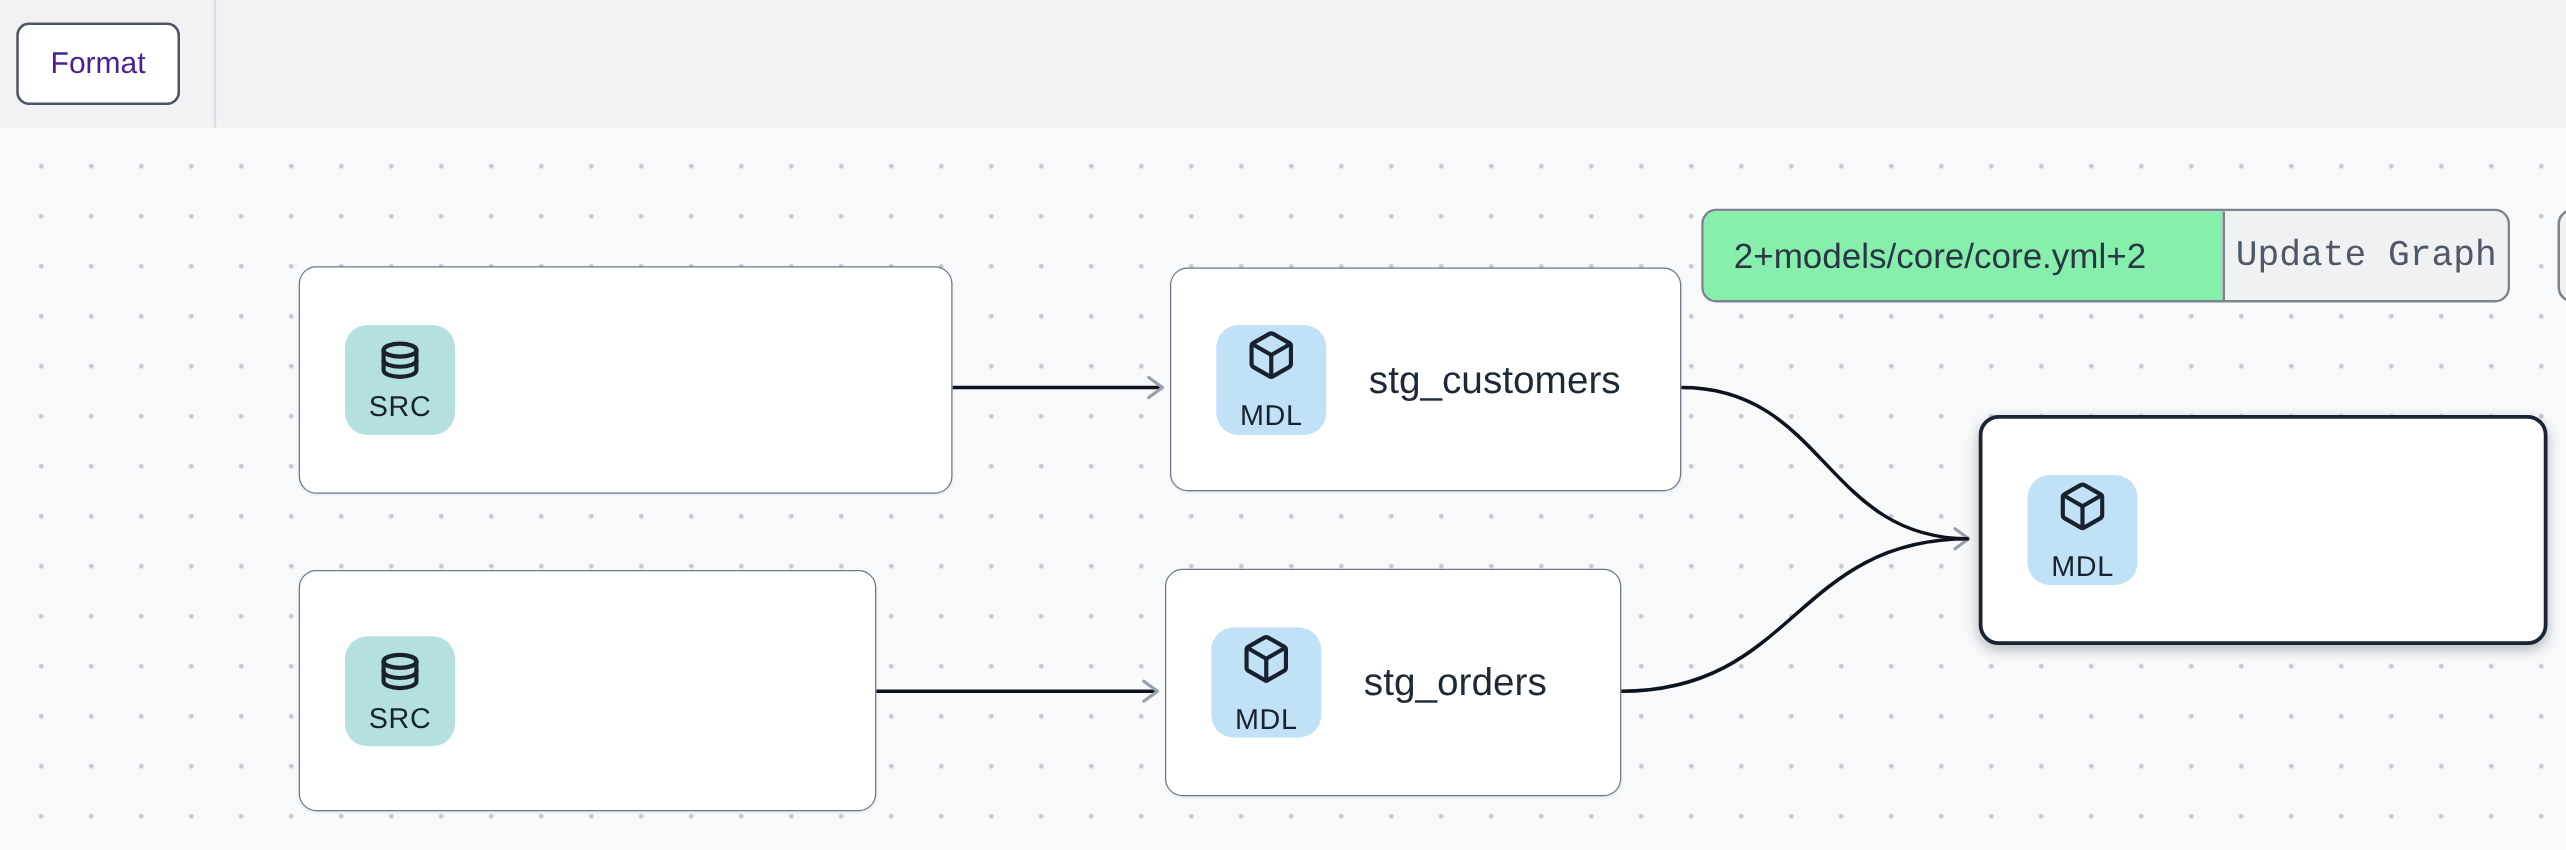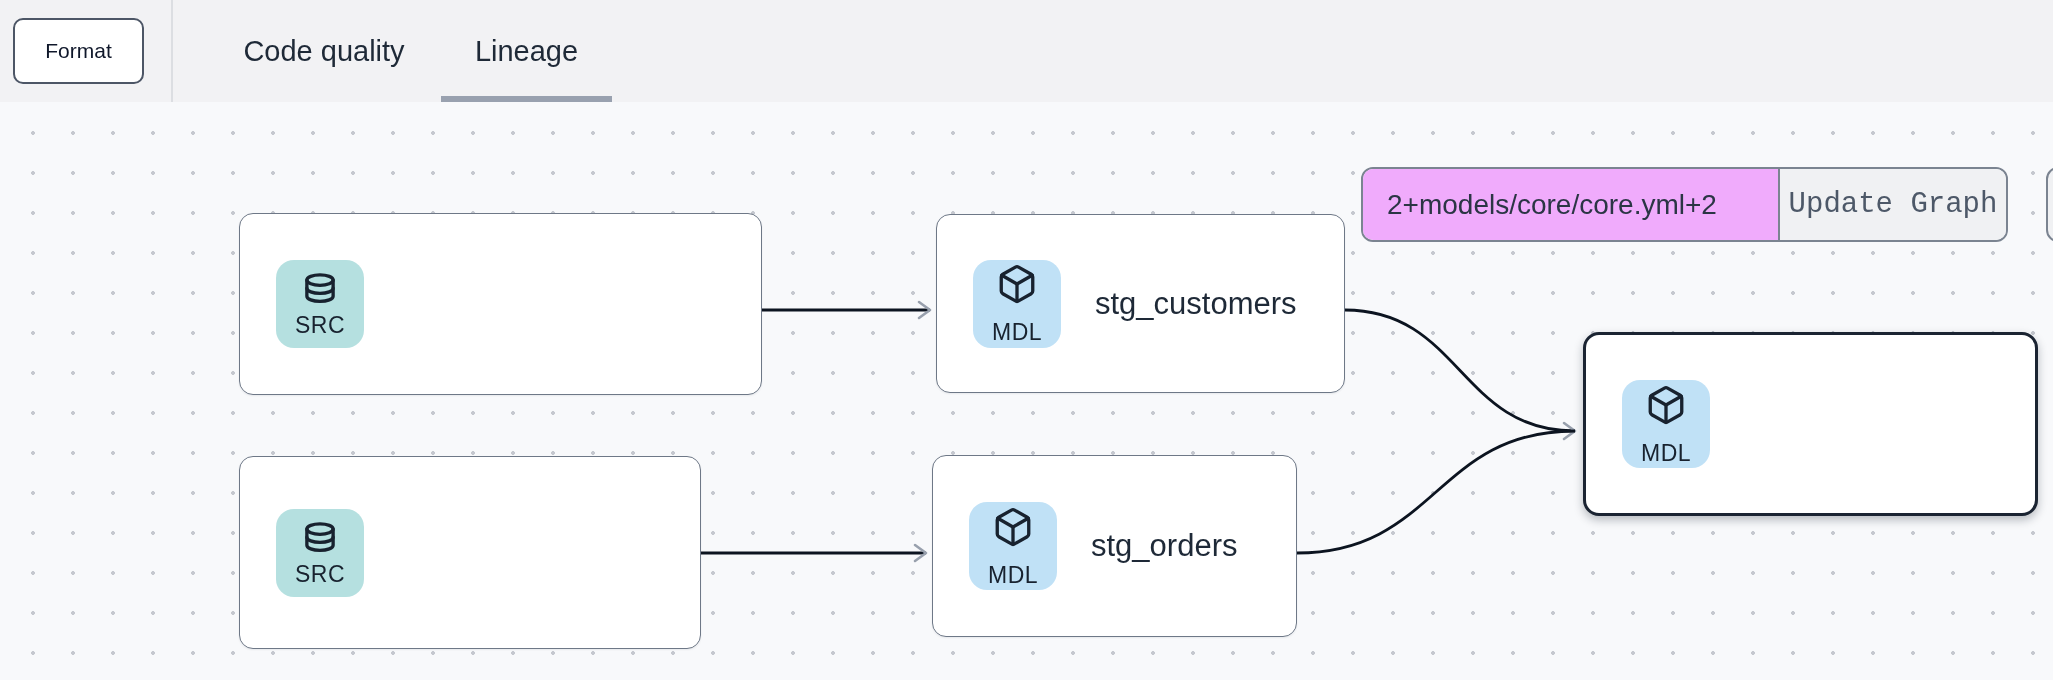--- a/index.html
+++ b/index.html
@@ -19,21 +19,21 @@
     --ctl-gray:#f0f1f3;
     --divider:#dcdee2;
   }
   *{margin:0;padding:0;box-sizing:border-box;}
   html,body{width:2053px;height:680px;}
   body{font-family:"Liberation Sans",sans-serif;background:var(--canvas-bg);}
   #root{position:relative;width:2053px;height:680px;overflow:hidden;background:var(--canvas-bg);}
 
   
   .topbar{position:absolute;left:0;top:0;width:2053px;height:102px;background:var(--topbar-bg);display:flex;align-items:center;z-index:5;}
-  .format-btn{position:absolute;left:13px;top:18px;width:131px;height:66px;background:#ffffff;border:2px solid #4d5666;border-radius:10px;display:flex;align-items:center;justify-content:center;font-size:21px;color:#0f172a;cursor:pointer;}
+  .format-btn{position:absolute;left:13px;top:18px;width:131px;height:66px;background:#ffffff;border:2px solid #4d5666;border-radius:10px;display:flex;align-items:center;justify-content:center;font-size:24px;color:#4c1d95;cursor:pointer;}
   .topbar-divider{position:absolute;left:171px;top:0;width:2px;height:102px;background:var(--divider);}
   .tabs{position:absolute;left:231px;top:0;height:102px;display:flex;gap:24px;}
   .tab{position:relative;height:102px;display:flex;align-items:center;justify-content:center;font-size:29px;color:var(--text-dark);cursor:pointer;}
   .tab .tab-underline{display:none;position:absolute;left:0;bottom:0;width:100%;height:6px;background:var(--underline);}
   .tab.active .tab-underline{display:block;}
 
   
   .canvas{position:absolute;left:0;top:102px;width:2053px;height:578px;background-color:var(--canvas-bg);
     background-image:radial-gradient(circle,var(--dot) 1.6px,transparent 2.2px);
     background-size:40px 40px;background-position:13px 11px;}
@@ -47,21 +47,21 @@
   .badge.model{background:var(--mdl-badge);gap:16px;}
   .badge .bicon{width:42px;height:42px;display:block;}
   .badge .blabel{font-size:23px;font-weight:500;color:#18222f;line-height:1;letter-spacing:.5px;}
   .node-label{font-size:31px;color:var(--text-dark);white-space:nowrap;}
   .node-textcol{display:flex;flex-direction:column;gap:7px;}
   .access-row{display:flex;align-items:center;gap:9px;font-size:28px;color:#212c3b;}
   .access-row .aicon{width:27px;height:27px;display:block;}
 
   
   .ctl-group{position:absolute;left:1361px;top:167px;width:647px;height:75px;border:2px solid var(--ctl-border);border-radius:12px;display:flex;overflow:hidden;background:#fff;z-index:4;}
-  .ctl-input{flex:none;width:415px;height:100%;border:none;outline:none;background:#f0abfc;font-family:"Liberation Sans",sans-serif;font-size:28px;color:#2b3545;padding:0 24px;}
+  .ctl-input{flex:none;width:415px;height:100%;border:none;outline:none;background:#86efac;font-family:"Liberation Sans",sans-serif;font-size:28px;color:#2b3545;padding:0 24px;}
   .ctl-update{flex:1;height:100%;border:none;border-left:2px solid var(--ctl-border);background:var(--ctl-gray);font-family:Liberation Mono, monospace;font-size:29px;color:var(--text-slate);cursor:pointer;display:flex;align-items:center;justify-content:center;}
   .ctl-partial{position:absolute;left:2046px;top:167px;width:46px;height:75px;border:2px solid var(--ctl-border);border-radius:12px;background:var(--ctl-gray);z-index:4;}
 </style>
 </head>
 <body>
 
 <div id="root">
 
   <div class="canvas"></div>
 
@@ -135,29 +135,20 @@
               <polyline points="7.6 4.6 12 7.2 16.4 4.6" transform="translate(0,2.2)" visibility="hidden"></polyline>
             </svg></span>
           <span class="blabel">MDL</span>
         </div>
       </div>
     </div>
 
   <div class="topbar">
     <button class="format-btn">Format</button>
     <div class="topbar-divider"></div>
-    <div class="tabs" id="tabsRow">
-        <div class="tab" style="width: 186px;">
-          <span>Code quality</span>
-        </div>
-        <div class="tab active" style="width: 171px;">
-          <span>Lineage</span>
-          <div class="tab-underline"></div>
-        </div>
-      </div>
   </div>
 
   <div class="ctl-group">
     <input class="ctl-input" value="2+models/core/core.yml+2" style="">
     <button class="ctl-update">Update Graph</button>
   </div>
   <div class="ctl-partial"></div>
 
 </div>
 

